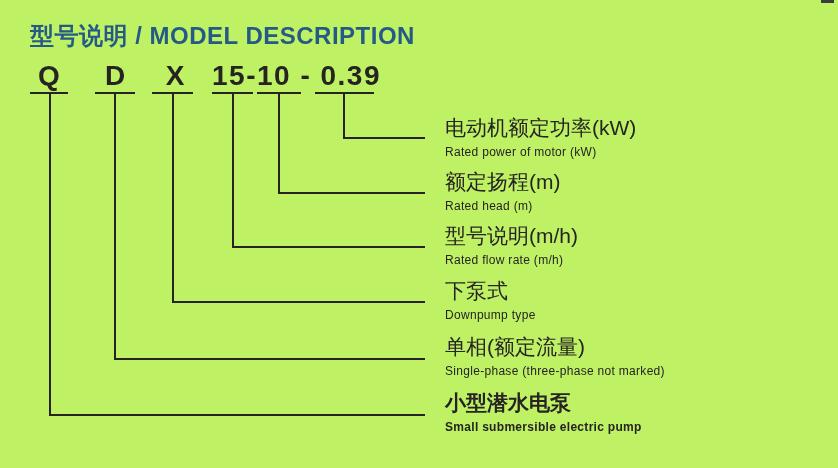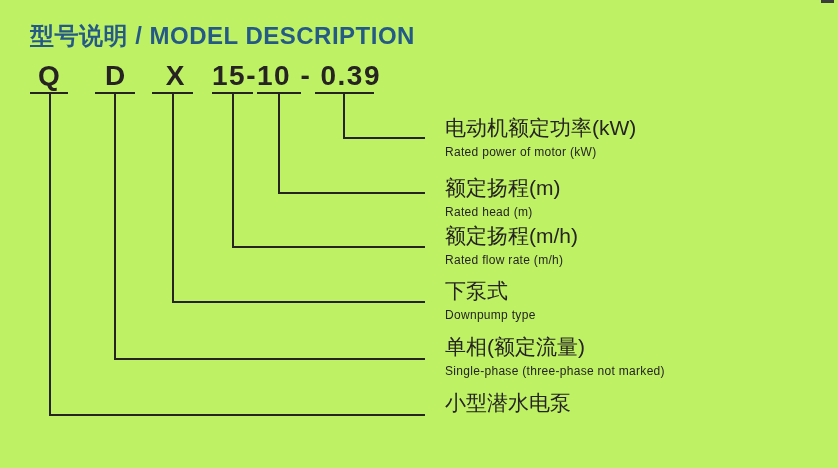--- a/index.html
+++ b/index.html
@@ -54,25 +54,25 @@
   }
   .legend-row .zh{
     font-size:21px;line-height:21px;
   }
   .legend-row .en{
     font-size:12px;line-height:19px;
     margin-top:5px;
     letter-spacing:0.3px;
   }
   .row-power{top:117px;}
-  .row-head{top:177px;}
+  .row-head{top:171px;}
   .row-flow{top:225px;}
   .row-downpump{top:280px;}
   .row-phase{top:336px;}
-  .row-pump{top:392px;}
+  .row-pump{top:392px;font-weight:bold;}
 </style>
 </head>
 <body>
 
 <div class="stage">
 
   <div class="corner-artifact"></div>
 
   <h1 class="title">型号说明 / MODEL DESCRIPTION</h1>
 
@@ -94,31 +94,32 @@
     <div class="zh">电动机额定功率(kW)</div>
     <div class="en">Rated power of motor (kW)</div>
   </div>
 
   <div class="legend-row row-head">
     <div class="zh">额定扬程(m)</div>
     <div class="en">Rated head (m)</div>
   </div>
 
   <div class="legend-row row-flow">
-    <div class="zh">额定扬程(m/h)</div>
+    <div class="zh">型号说明(m/h)</div>
     <div class="en">Rated flow rate (m/h)</div>
   </div>
 
   <div class="legend-row row-downpump">
     <div class="zh">下泵式</div>
     <div class="en">Downpump type</div>
   </div>
 
   <div class="legend-row row-phase">
     <div class="zh">单相(额定流量)</div>
     <div class="en">Single-phase (three-phase not marked)</div>
   </div>
 
   <div class="legend-row row-pump">
     <div class="zh">小型潜水电泵</div>
+    <div class="en">Small submersible electric pump</div>
   </div>
 
 </div>
 
 </body></html>

